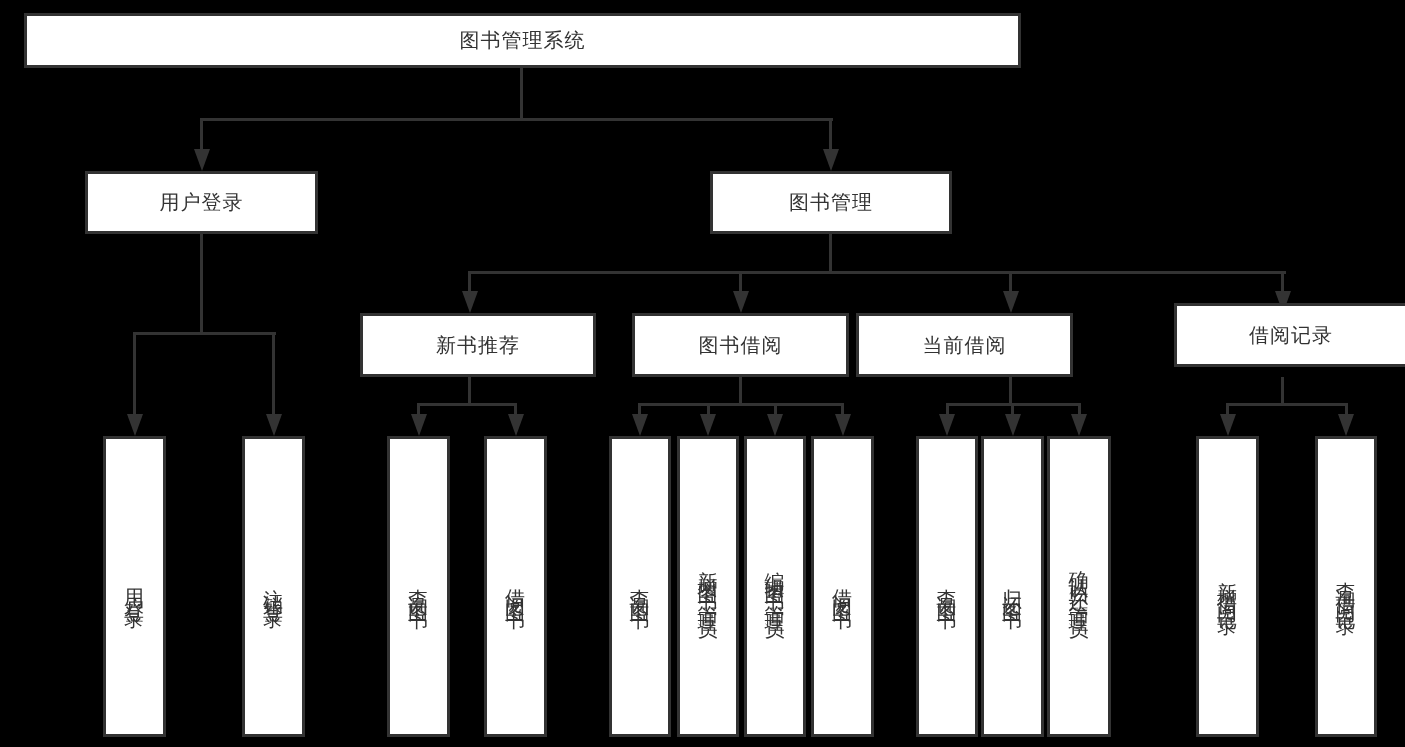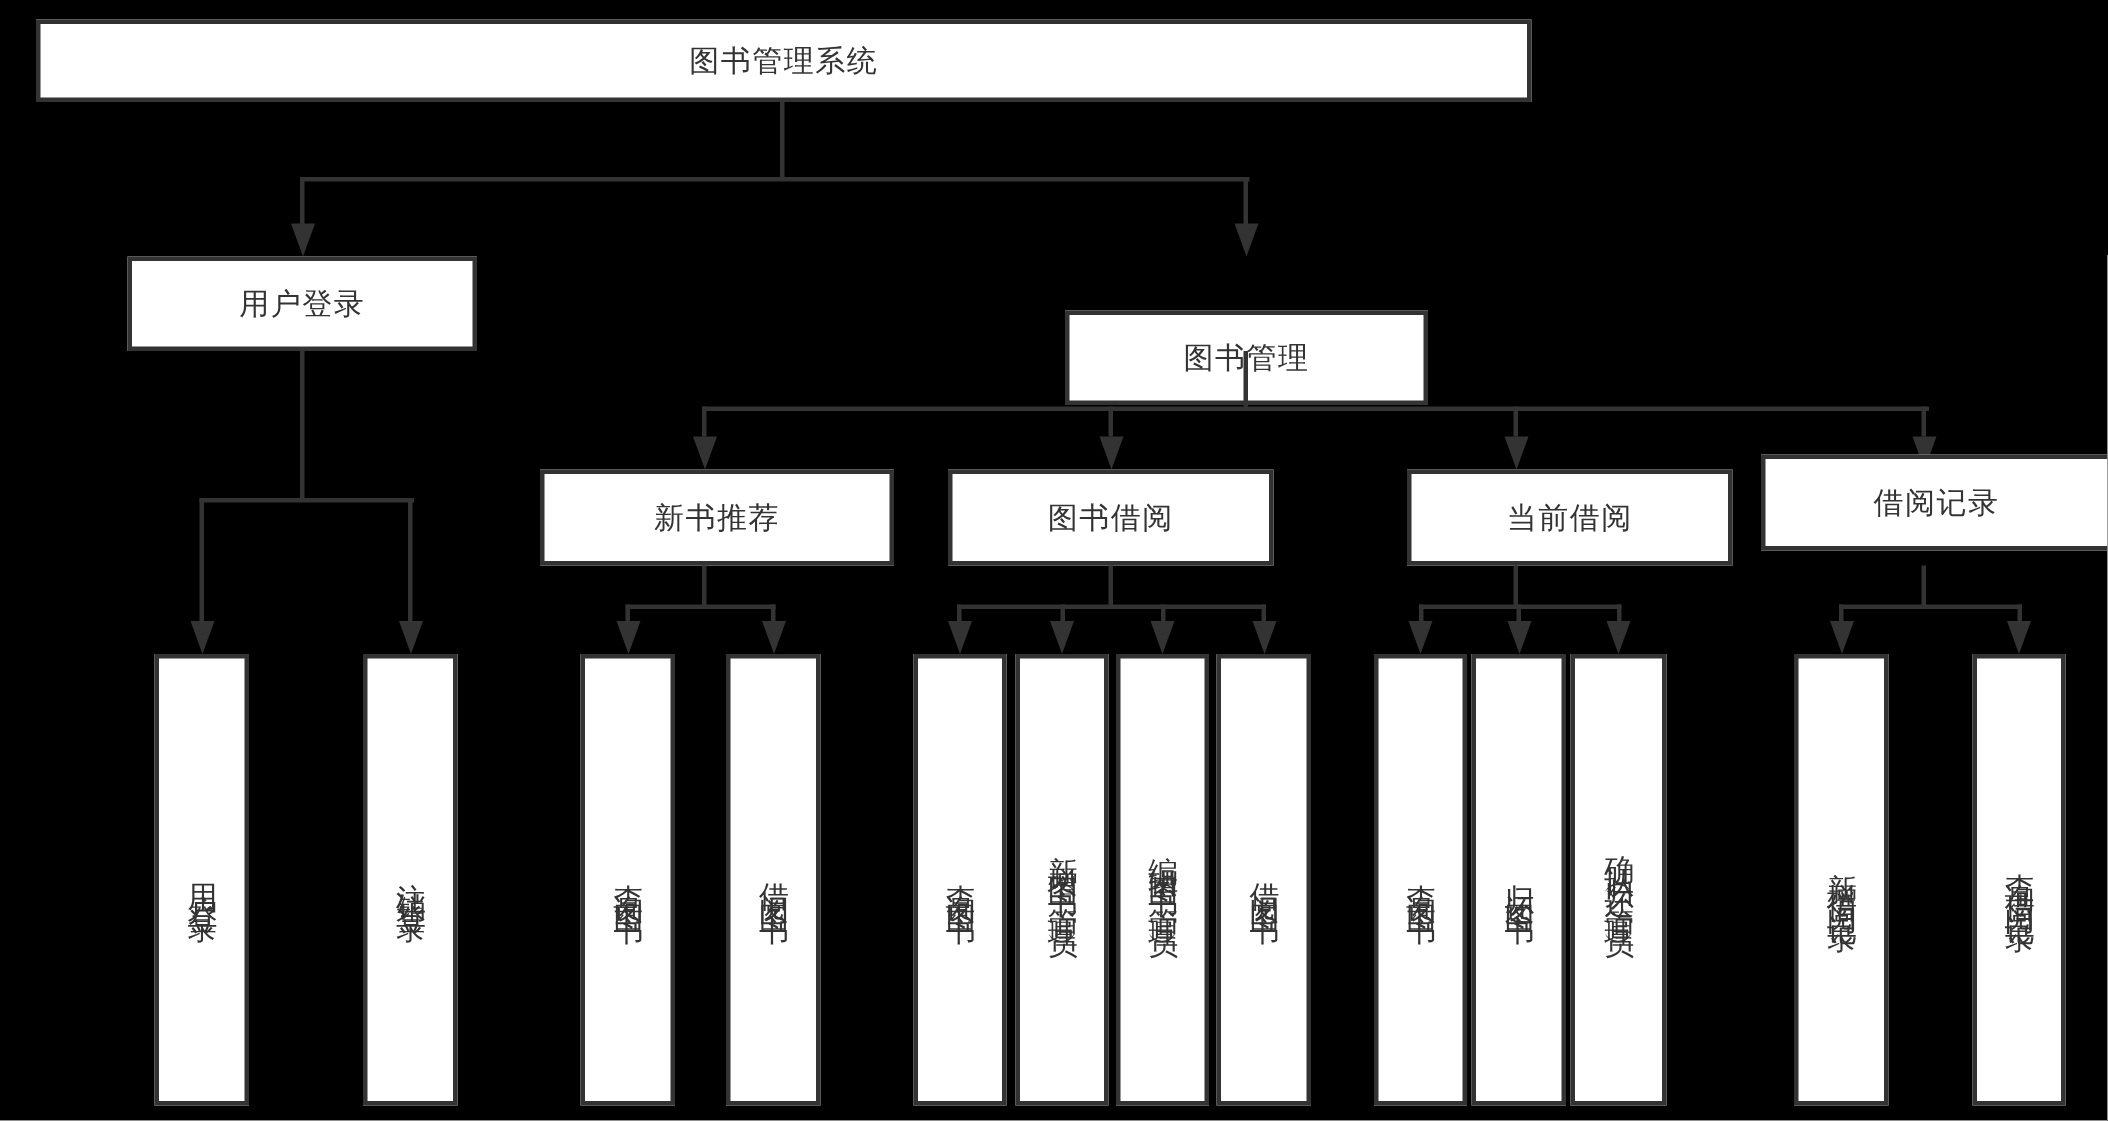--- a/index.html
+++ b/index.html
@@ -61,21 +61,21 @@
   <div class="box" style="left:24px; top:13px; width:997px; height:55px;">图书管理系统</div>
 
   <div class="vline" style="left:520px; top:68px; width:3px; height:52px;"></div>
   <div class="hline" style="left:200px; top:118px; width:633px; height:3px;"></div>
   <div class="vline" style="left:200px; top:118px; width:3px; height:33px;"></div>
   <div class="arrow" style="left:194px; top:149px;"></div>
   <div class="vline" style="left:829px; top:118px; width:3px; height:33px;"></div>
   <div class="arrow" style="left:823px; top:149px;"></div>
 
   <div class="box" style="left:85px; top:171px; width:233px; height:63px;">用户登录</div>
-  <div class="box" style="left:710px; top:171px; width:242px; height:63px;margin-top:36px;">图书管理</div>
+  <div class="box" style="left:710px; top:171px; width:242px; height:63px;">图书管理</div>
 
   <div class="vline" style="left:200px; top:234px; width:3px; height:100px;"></div>
   <div class="hline" style="left:133px; top:332px; width:143px; height:3px;"></div>
   <div class="vline" style="left:133px; top:332px; width:3px; height:82px;"></div>
   <div class="arrow" style="left:127px; top:414px;"></div>
   <div class="vline" style="left:272px; top:332px; width:3px; height:82px;"></div>
   <div class="arrow" style="left:266px; top:414px;"></div>
 
   <div class="vline" style="left:829px; top:234px; width:3px; height:39px;"></div>
   <div class="hline" style="left:468px; top:271px; width:818px; height:3px;"></div>
@@ -83,21 +83,21 @@
   <div class="arrow" style="left:462px; top:291px;"></div>
   <div class="vline" style="left:739px; top:271px; width:3px; height:20px;"></div>
   <div class="arrow" style="left:733px; top:291px;"></div>
   <div class="vline" style="left:1009px; top:271px; width:3px; height:20px;"></div>
   <div class="arrow" style="left:1003px; top:291px;"></div>
   <div class="vline" style="left:1281px; top:271px; width:3px; height:20px;"></div>
   <div class="arrow" style="left:1275px; top:291px;"></div>
 
   <div class="box" style="left:360px; top:313px; width:236px; height:64px;">新书推荐</div>
   <div class="box" style="left:632px; top:313px; width:217px; height:64px;text-align:right;">图书借阅</div>
-  <div class="box" style="left:938px; top:313px; width:217px; height:64px;">当前借阅</div>
+  <div class="box" style="left:856px; top:313px; width:217px; height:64px;">当前借阅</div>
   <div class="box" style="left:1174px; top:303px; width:234px; height:64px;">借阅记录</div>
 
   <div class="vline" style="left:468px; top:377px; width:3px; height:29px;"></div>
   <div class="hline" style="left:417px; top:403px; width:100px; height:3px;"></div>
   <div class="vline" style="left:417px; top:403px; width:3px; height:11px;"></div>
   <div class="arrow" style="left:411px; top:414px;"></div>
   <div class="vline" style="left:514px; top:403px; width:3px; height:11px;"></div>
   <div class="arrow" style="left:508px; top:414px;"></div>
 
   <div class="vline" style="left:739px; top:377px; width:3px; height:29px;"></div>

